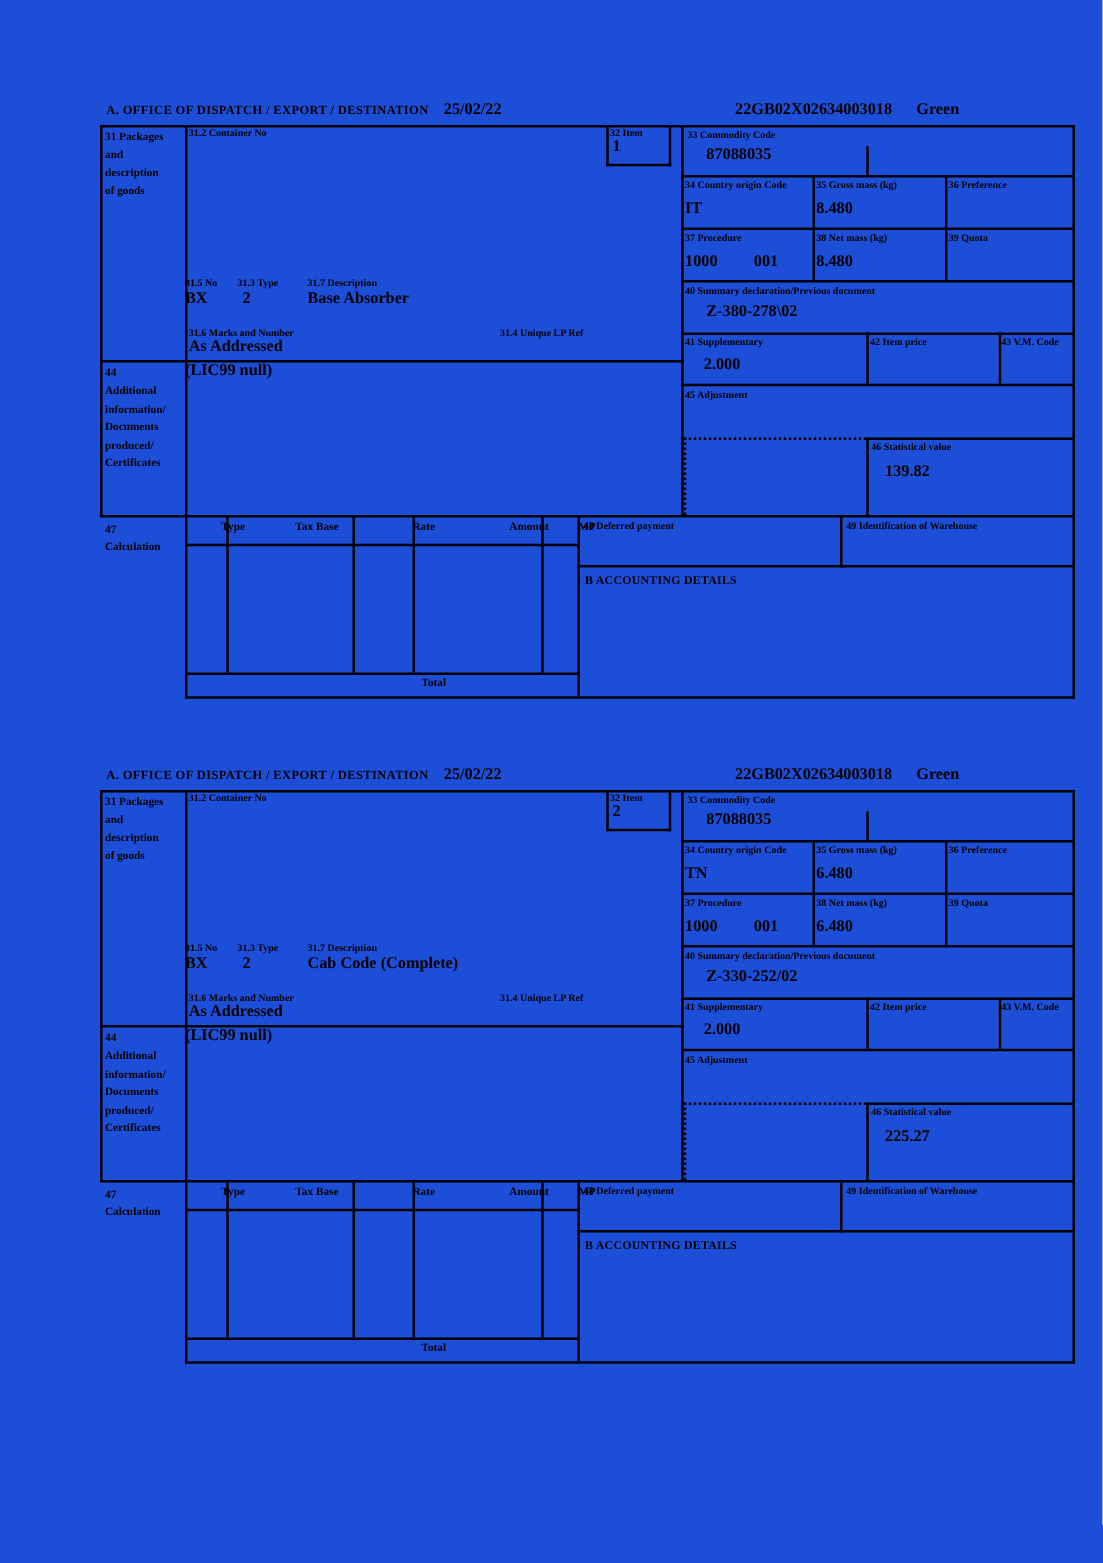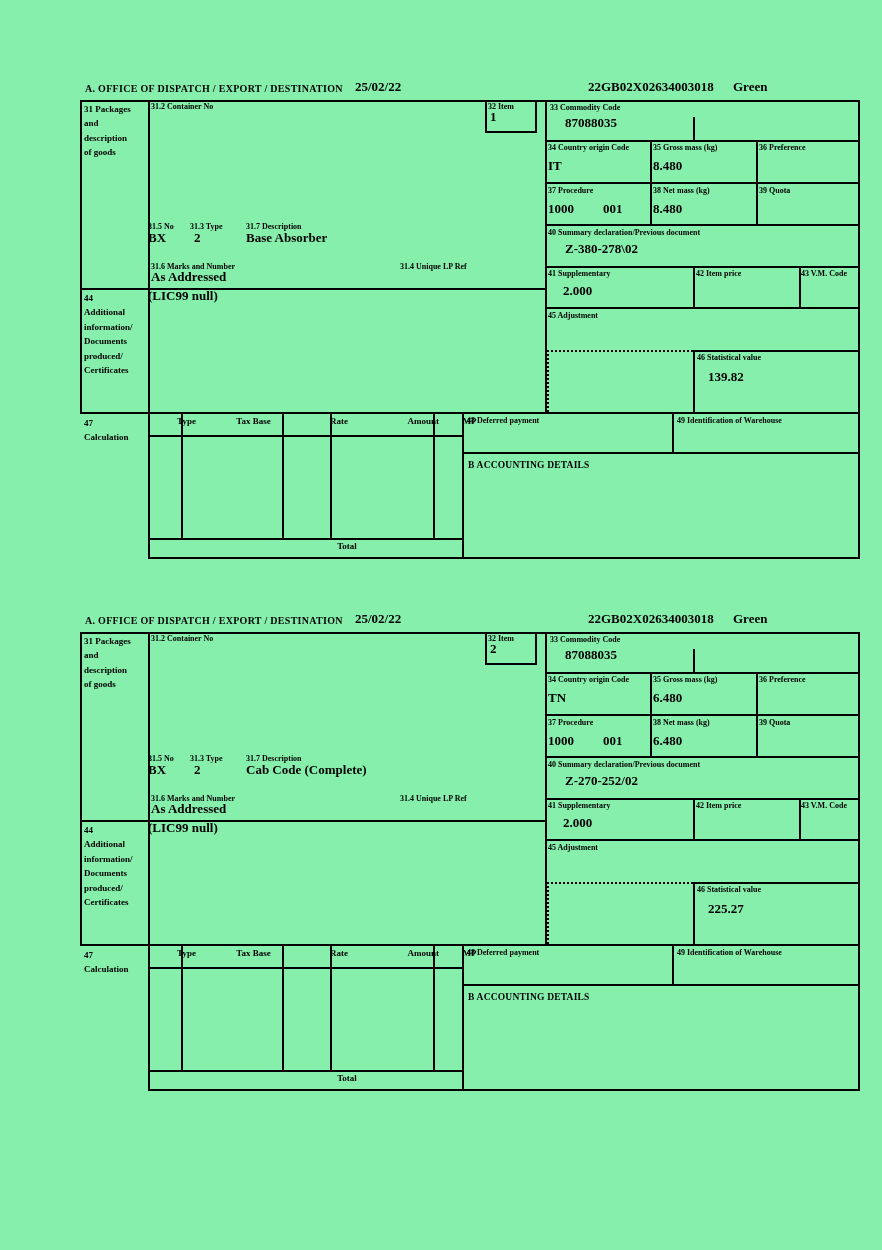--- a/index.html
+++ b/index.html
@@ -1,16 +1,16 @@
 <!DOCTYPE html>
 <html><head>
 <meta charset="utf-8">
 <style>
   html,body{margin:0;padding:0;background:#ffffff;}
-  #page{position:relative;width:882px;height:1250px;background:#86efac;overflow:hidden;
+  #page{position:relative;width:882px;height:1250px;background:#1d4ed8;overflow:hidden;
         font-family:"Liberation Serif","DejaVu Serif",serif;color:#000;}
   .form{position:absolute;left:0;width:882px;height:482px;}
   .form:nth-child(1){top:80px;}
   .form:nth-child(2){top:612px;}
   .form > div{position:absolute;}
   .vl{width:2px;background:#000;}
   .hl{height:2px;background:#000;}
   .dv{width:0;border-left:2px dotted #000;}
   .dh{height:0;border-top:2px dotted #000;}
   .t{font-weight:bold;white-space:nowrap;line-height:1.15;}
@@ -208,21 +208,21 @@
   <div class="t lbl" style="left:759px;top:63px">36 Preference</div>
   <div class="t val" style="left:548px;top:79px">TN</div>
   <div class="t val" style="left:653px;top:79px">6.480</div>
   <div class="t lbl" style="left:548px;top:106px">37 Procedure</div>
   <div class="t lbl" style="left:653px;top:106px">38 Net mass (kg)</div>
   <div class="t lbl" style="left:759px;top:106px">39 Quota</div>
   <div class="t val" style="left:548px;top:122px">1000</div>
   <div class="t val" style="left:603px;top:122px">001</div>
   <div class="t val" style="left:653px;top:122px">6.480</div>
   <div class="t lbl" style="left:548px;top:148px">40 Summary declaration/Previous document</div>
-  <div class="t val" style="left:565px;top:162px">Z-270-252/02</div>
+  <div class="t val" style="left:565px;top:162px">Z-330-252/02</div>
   <div class="t lbl" style="left:548px;top:189px">41 Supplementary</div>
   <div class="t lbl" style="left:696px;top:189px">42 Item price</div>
   <div class="t lbl" style="left:801px;top:189px">43 V.M. Code</div>
   <div class="t val" style="left:563px;top:204px">2.000</div>
   <div class="t lbl" style="left:548px;top:231px">45 Adjustment</div>
   <div class="t lbl" style="left:697px;top:273px">46 Statistical value</div>
   <div class="t val" style="left:708px;top:290px">225.27</div>
 
   <div class="t th" style="left:148px;top:336px;width:33px;text-align:center">Type</div>
   <div class="t th" style="left:181px;top:336px;width:101px;text-align:center">Tax Base</div>

